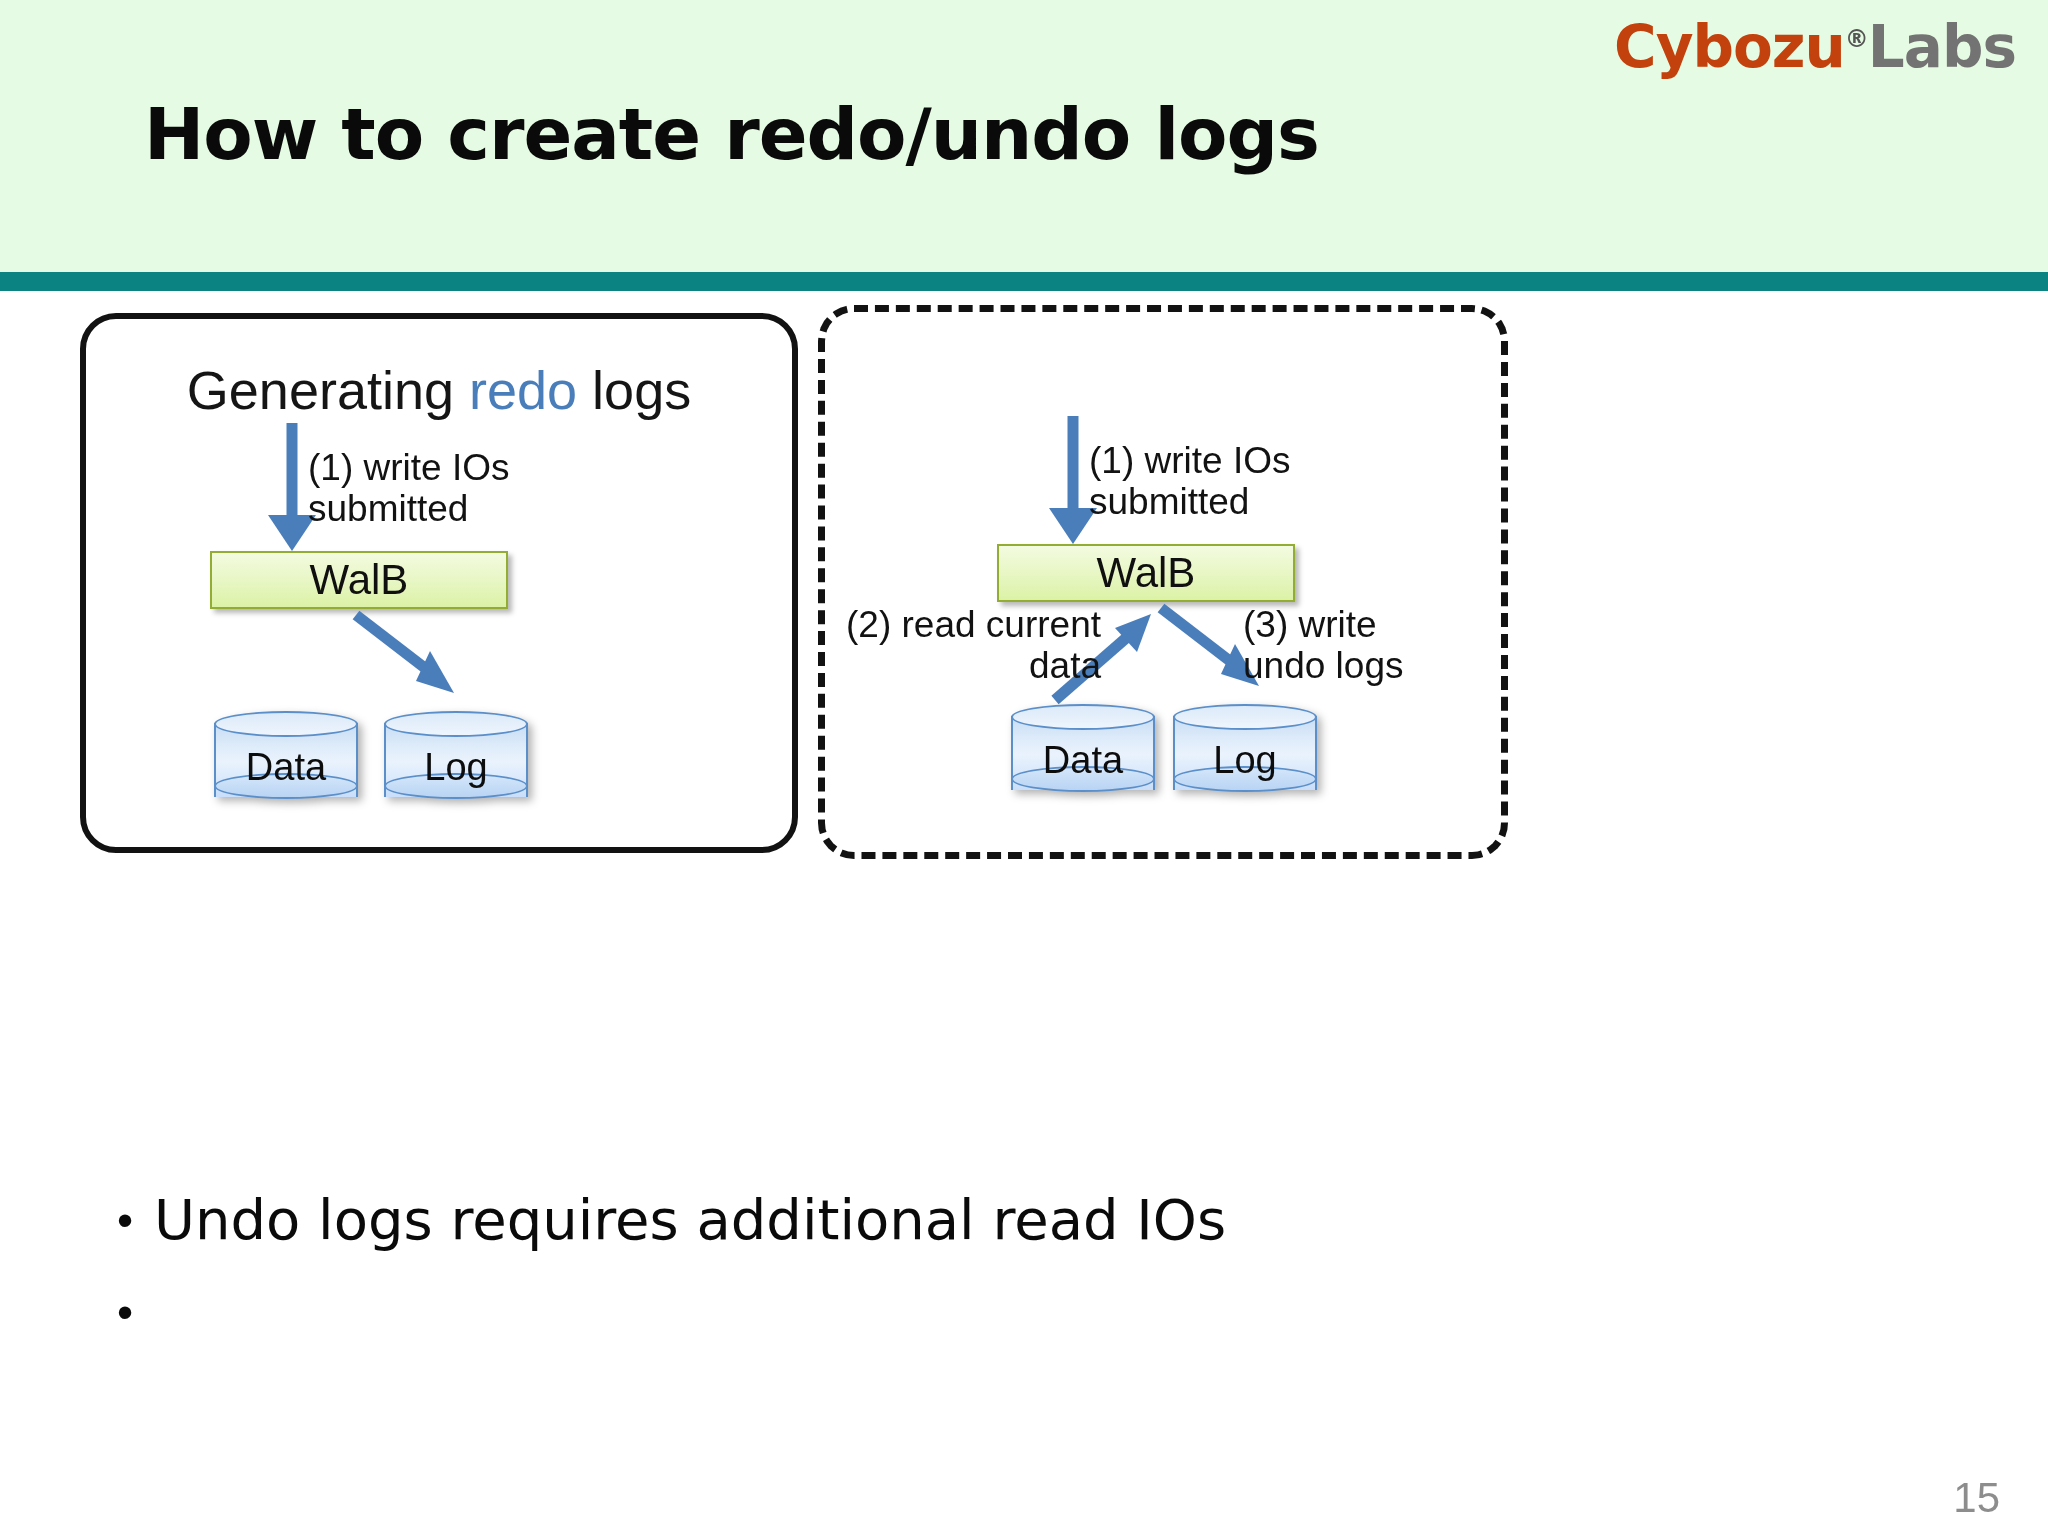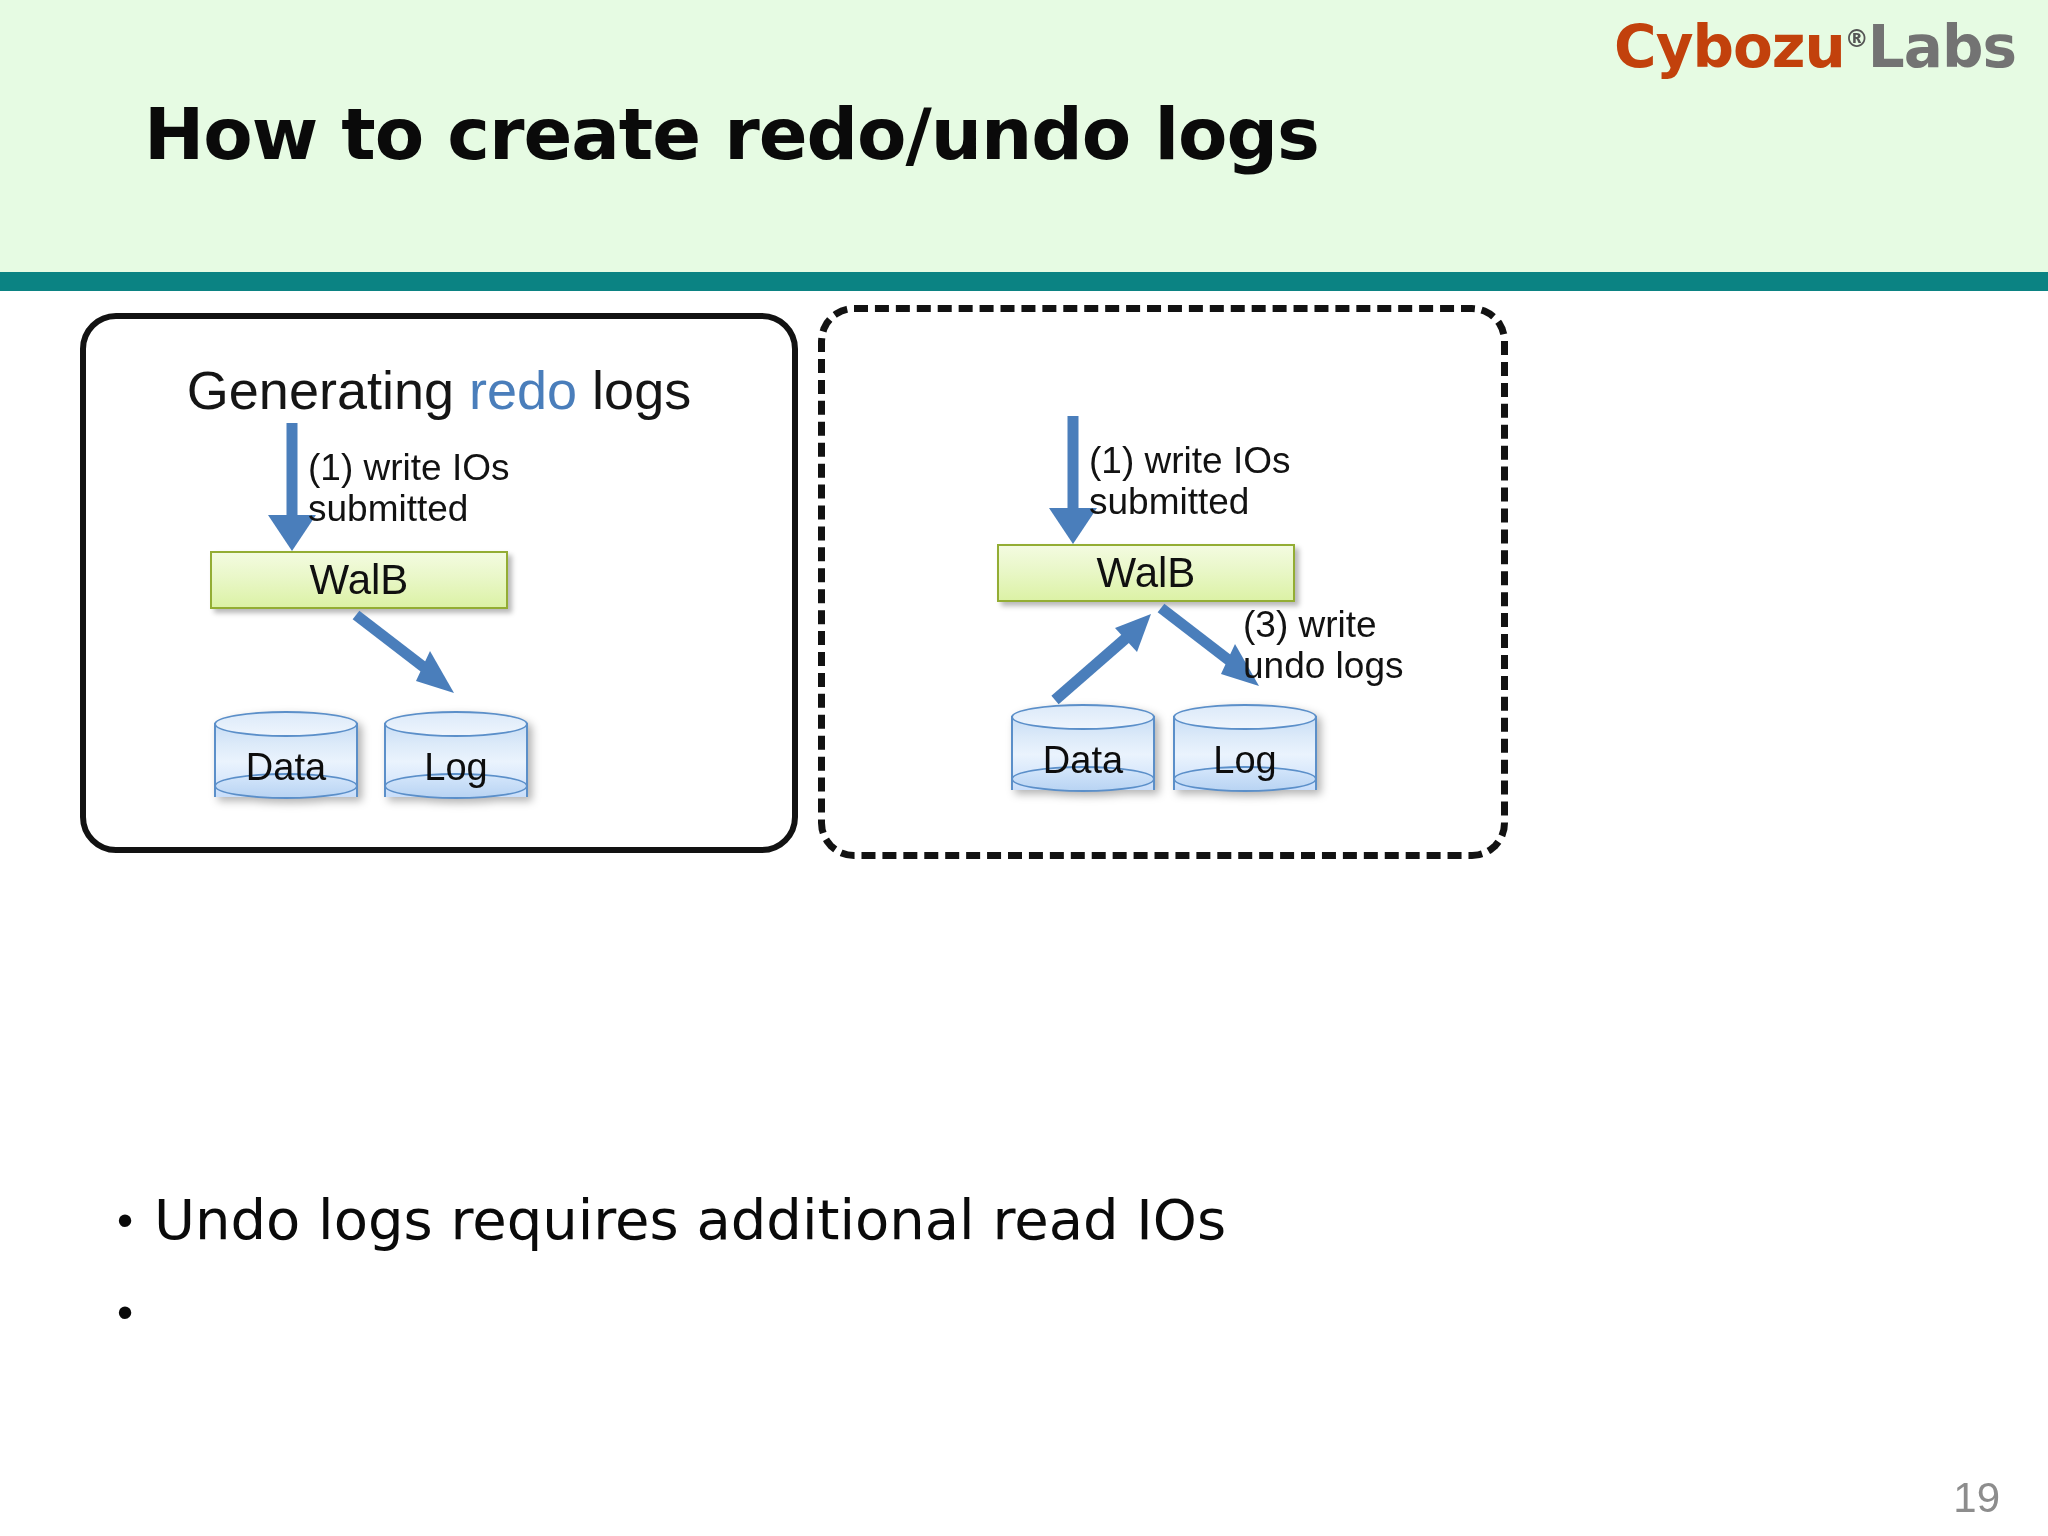--- a/index.html
+++ b/index.html
@@ -270,20 +270,22 @@
 
   <div class="walb" style="left:172px; top:232px;">
       <span>WalB</span>
     </div>
 
   <svg class="arrow-svg" style="left:216px; top:290px;" width="126" height="104">
     <line x1="14" y1="98" x2="92" y2="30" stroke="#4a7ebb" stroke-width="11"></line>
     <polygon points="110,12 74,26 96,50" fill="#4a7ebb"></polygon>
   </svg>
 
+  <div class="arrow-label al-right" style="left:6px; top:292px; width:270px;">(2) read current
+data</div>
 
   <svg class="arrow-svg" style="left:330px; top:292px;" width="126" height="98">
     <line x1="6" y1="4" x2="84" y2="64" stroke="#4a7ebb" stroke-width="11"></line>
     <polygon points="104,82 66,70 80,40" fill="#4a7ebb"></polygon>
   </svg>
 
   <div class="arrow-label al-left" style="left:418px; top:292px; width:230px;">(3) write
 undo logs</div>
 
   <div class="cyl" style="left:186px; top:392px;">
@@ -304,13 +306,13 @@
 <div class="bullets">
   <div class="bullet-row">
     <div class="bullet-dot">•</div>
     <div class="bullet-text">Undo logs requires additional read IOs</div>
   </div>
   <div class="bullet-row">
     <div class="bullet-dot">•</div>
   </div>
 </div>
 
-<div class="page-number">19</div>
+<div class="page-number">15</div>
 
 </body></html>

